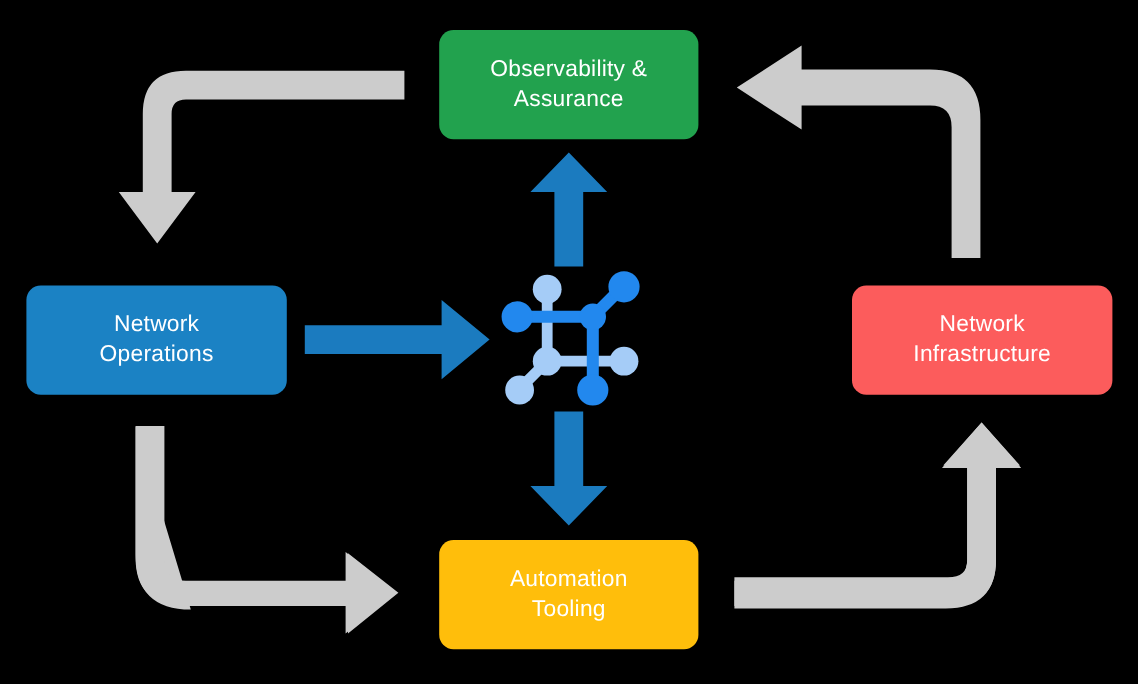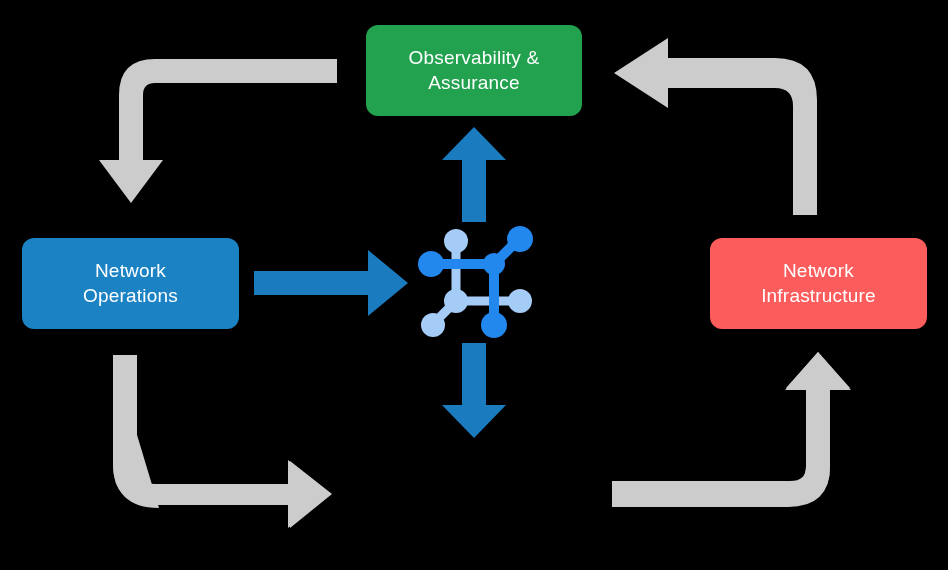--- a/index.html
+++ b/index.html
@@ -204,14 +204,16 @@
 
   <div id="box-observability" class="node-box" style="background: rgb(34, 162, 78); color: rgb(255, 255, 255);">Observability &amp;
 Assurance</div>
 
   <div id="box-operations" class="node-box" style="background: rgb(27, 130, 196); color: rgb(255, 255, 255);">Network
 Operations</div>
 
   <div id="box-infrastructure" class="node-box" style="background: rgb(252, 92, 92); color: rgb(255, 255, 255);">Network
 Infrastructure</div>
 
+  <div id="box-automation" class="node-box" style="background: rgb(255, 190, 11); color: rgb(255, 255, 255);">Automation
+Tooling</div>
 
 </div>
 
 </body></html>

